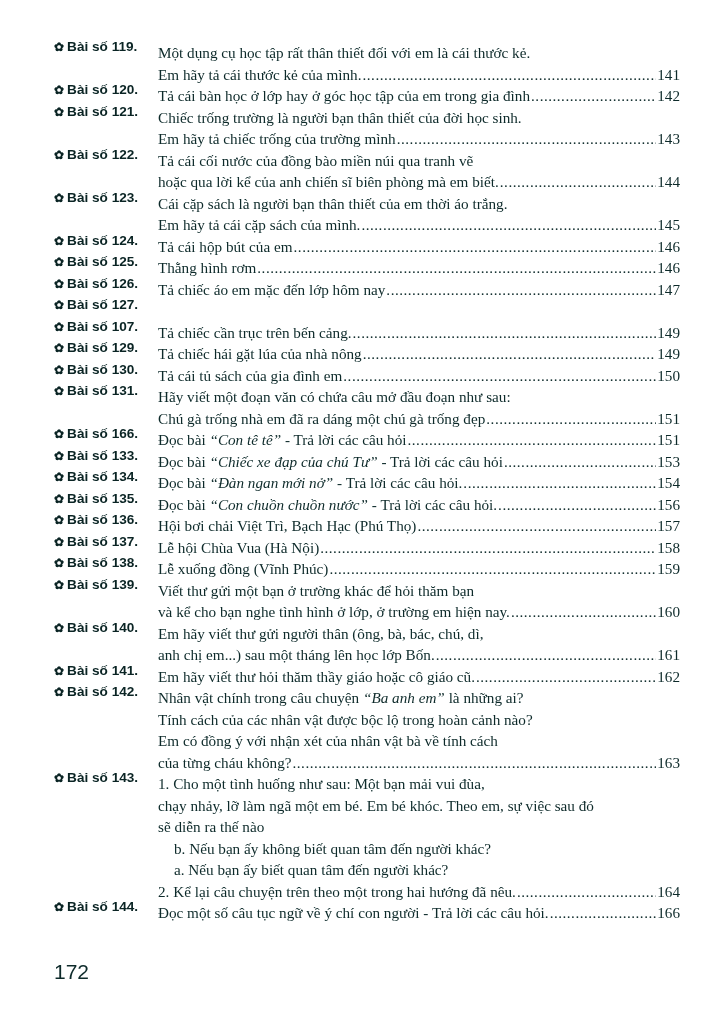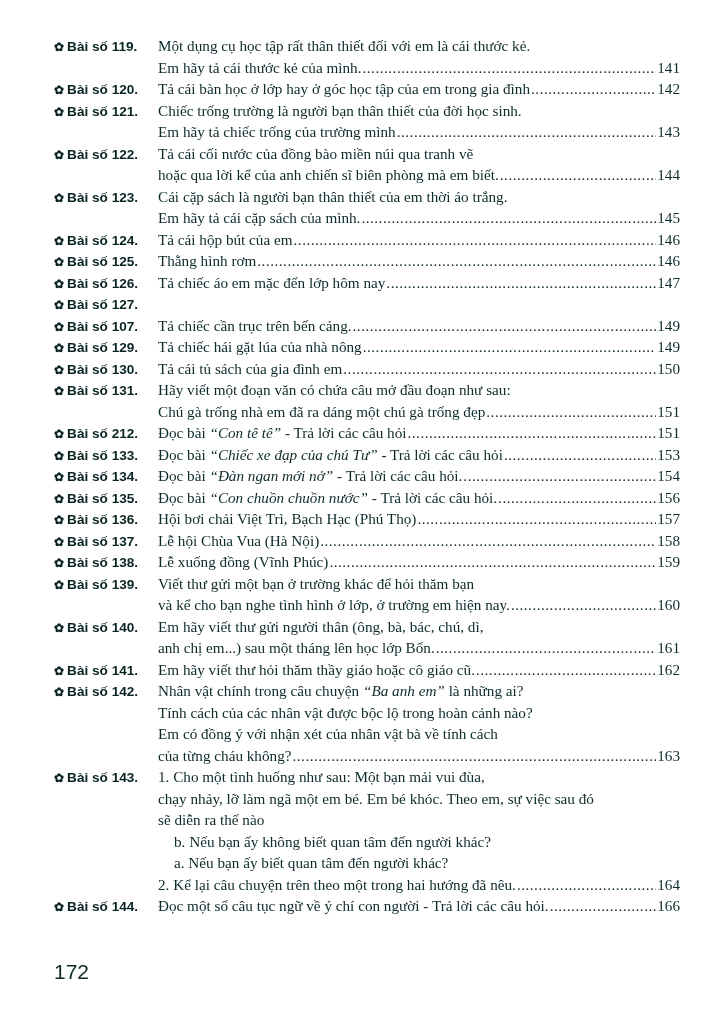--- a/index.html
+++ b/index.html
@@ -4,21 +4,21 @@
 <style>
   html, body { margin: 0; padding: 0; background: #ffffff; }
   body { width: 708px; height: 1024px; position: relative; overflow: hidden; color: #0d2a2a; }
   .page { position: absolute; left: 54px; top: 35px; width: 626px; }
   .entry { position: relative; }
   .line { position: relative; height: 21.5px; line-height: 22px; white-space: nowrap; font-family: "Liberation Serif", serif; font-size: 15.2px; }
   .head { display: inline-block; width: 104px; font-family: "Liberation Sans", sans-serif; font-weight: bold; font-size: 13.6px; color: #0a2424; }
   .bullet { font-size: 12px; margin-right: 3px; color: #0a2424; }
   .text { position: absolute; left: 104px; right: 0; top: 0; display: flex; align-items: baseline; }
   .text.sub { left: 120px; }
-  .t { flex: 0 0 auto; }
+  .t { flex: 0 0 auto; margin-top: 7px; }
   .dots { flex: 1 1 auto; overflow: hidden; white-space: nowrap; letter-spacing: 0.5px; margin: 0 1px; }
   .dots::after { content: "....................................................................................................................................................................................................................................."; }
   .pg { flex: 0 0 auto; }
   i { font-style: italic; }
   .footer { position: absolute; left: 54px; top: 960px; font-family: "Liberation Sans", sans-serif; font-size: 21px; color: #0d2a2a; }
 </style>
 </head>
 <body>
 
 <div class="page" id="toc">
@@ -128,21 +128,21 @@
         </div></div>
       <div class="line">
         <div class="text">
           <span class="t">Chú gà trống nhà em đã ra dáng một chú gà trống đẹp</span>
           <span class="dots"></span>
           <span class="pg">151</span>
         </div>
       </div>
     </div>
     <div class="entry">
-      <div class="line"><span class="head"><span class="bullet">✿</span><span>Bài số 212.</span></span><div class="text">
+      <div class="line"><span class="head"><span class="bullet">✿</span><span>Bài số 166.</span></span><div class="text">
           <span class="t"><span>Đọc bài </span><i>“Con tê tê”</i><span> - Trả lời các câu hỏi</span></span>
           <span class="dots"></span>
           <span class="pg">151</span>
         </div></div>
     </div>
     <div class="entry">
       <div class="line"><span class="head"><span class="bullet">✿</span><span>Bài số 133.</span></span><div class="text">
           <span class="t"><span>Đọc bài </span><i>“Chiếc xe đạp của chú Tư”</i><span> - Trả lời các câu hỏi</span></span>
           <span class="dots"></span>
           <span class="pg">153</span>

